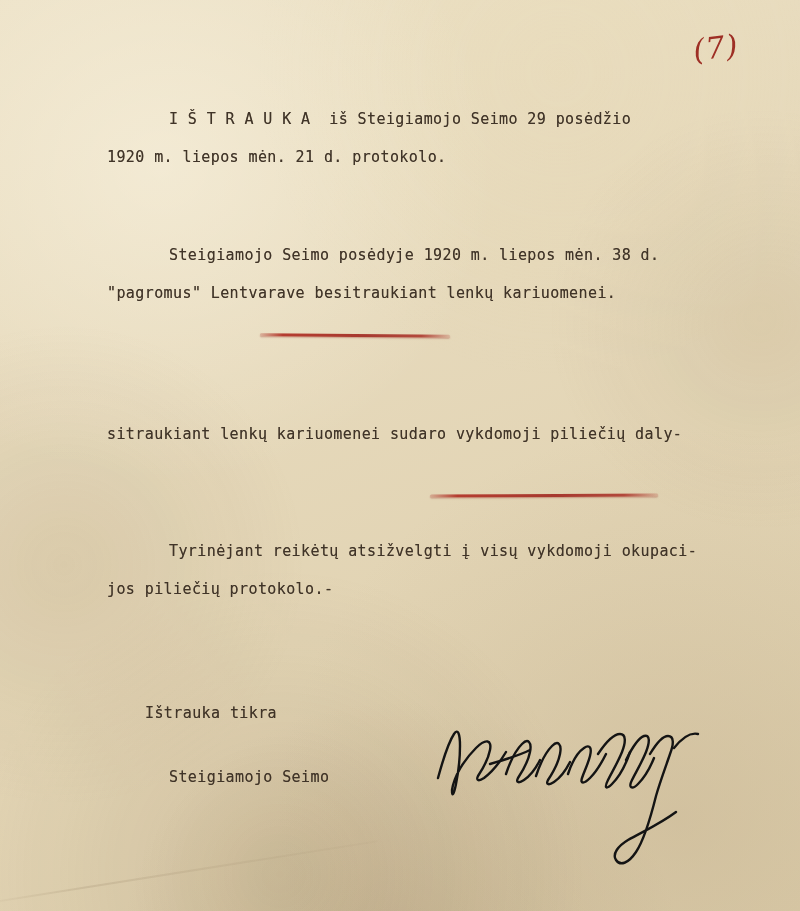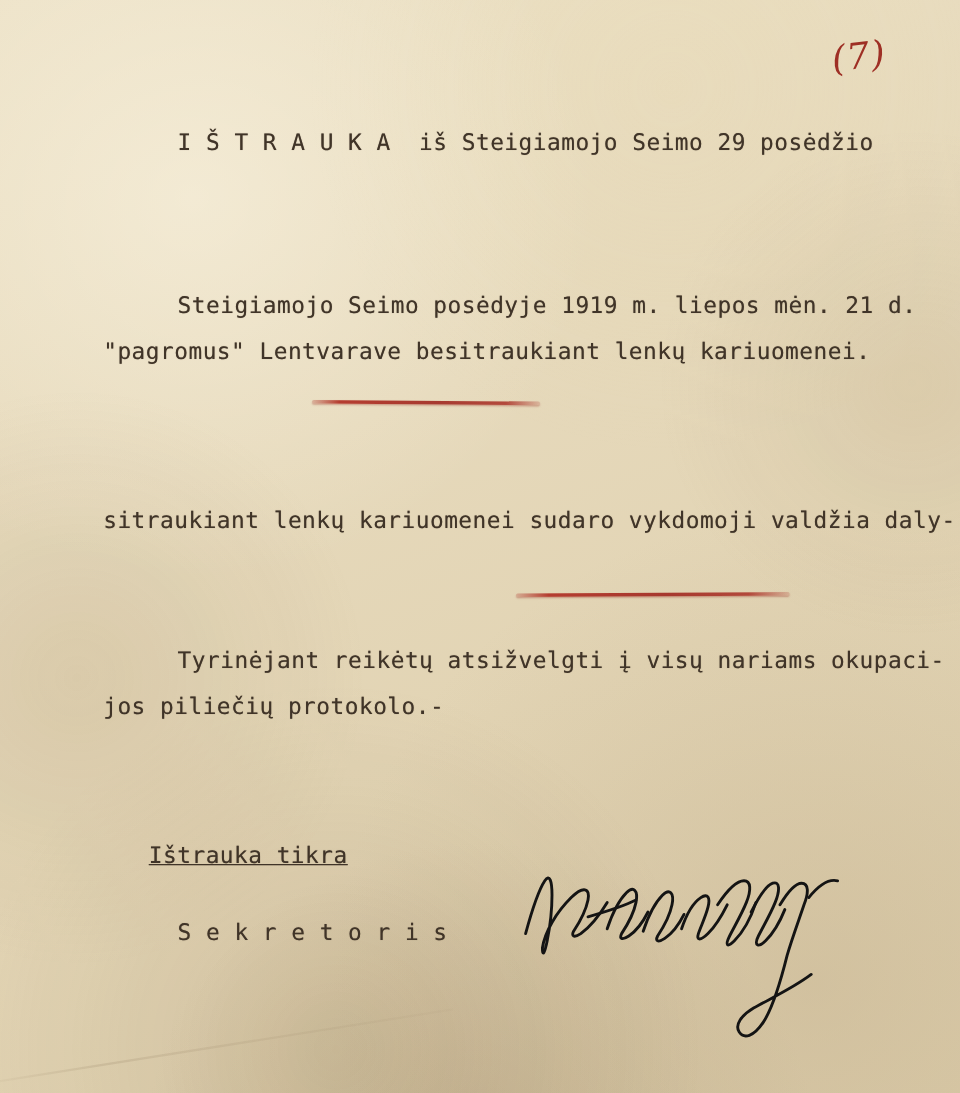--- a/index.html
+++ b/index.html
@@ -61,45 +61,46 @@
     font-family: "DejaVu Serif", "Liberation Serif", serif;
     font-size: 30px;
     color: #9e2f25;
     transform: rotate(-7deg);
     letter-spacing: 1px;
     font-style: italic;
   }
 
   .typed {
     font-family: "DejaVu Sans Mono", "Liberation Mono", monospace;
-    font-size: 19px;
+    font-size: 15px;
     line-height: 38px;
     letter-spacing: 0.4px;
     color: #403428;
     text-shadow: 0 0 0.6px rgba(60,48,34,0.55);
+    margin-left: 21px;
   }
 
   .block {
     position: absolute;
     left: 86px;
     width: 690px;
   }
 
   #title-block { top: 100px; }
   #para-1      { top: 236px; }
   #para-2      { top: 415px; }
   #para-3      { top: 532px; }
   #sign-block  { top: 694px; }
 
   .line {
     white-space: pre;
     display: block;
   }
   .indent { padding-left: 62px; }
-  .indent-sm { padding-left: 38px; text-decoration: underline; }
+  .indent-sm { padding-left: 38px; }
 
   
   .ul-red {
     position: absolute;
     height: 3px;
     border-radius: 2px;
     background: linear-gradient(90deg,
         rgba(168,46,36,0.25) 0%,
         rgba(178,52,40,0.95) 12%,
         rgba(160,40,32,0.9) 55%,
@@ -127,40 +128,41 @@
 <body>
 
 <div id="page">
 
   <div class="folio">(7)</div>
 
   <div class="doc-body">
 
     <div class="block typed" id="title-block">
       <span class="line indent">I Š T R A U K A  iš Steigiamojo Seimo 29 posėdžio</span>
+      <span class="line">1920 m. liepos mėn. 21 d. protokolo.</span>
     </div>
 
     <div class="block typed" id="para-1">
-      <span class="line indent">Steigiamojo Seimo posėdyje 1919 m. liepos mėn. 21 d.</span>
+      <span class="line indent">Steigiamojo Seimo posėdyje 1920 m. liepos mėn. 38 d.</span>
       <span class="line">"pagromus" Lentvarave besitraukiant lenkų kariuomenei.</span>
     </div>
 
     <div class="block typed" id="para-2">
-      <span class="line">sitraukiant lenkų kariuomenei sudaro vykdomoji valdžia daly-</span>
+      <span class="line">sitraukiant lenkų kariuomenei sudaro vykdomoji piliečių daly-</span>
     </div>
 
     <div class="block typed" id="para-3">
-      <span class="line indent">Tyrinėjant reikėtų atsižvelgti į visų nariams okupaci-</span>
+      <span class="line indent">Tyrinėjant reikėtų atsižvelgti į visų vykdomoji okupaci-</span>
       <span class="line">jos piliečių protokolo.-</span>
     </div>
 
     <div class="block typed" id="sign-block">
       <span class="line indent-sm">Ištrauka tikra</span>
       <span class="line" style="height:26px"></span>
-      <span class="line indent">S e k r e t o r i s</span>
+      <span class="line indent">Steigiamojo Seimo</span>
     </div>
 
     <div class="ul-red" id="ul-1"></div>
     <div class="ul-red" id="ul-2"></div>
 
     <div id="signature">
       <svg width="330" height="200" viewBox="0 0 330 200" fill="none">
         <g stroke="#141414" stroke-width="2.4" stroke-linecap="round" stroke-linejoin="round" fill="none">
           <path d="M8 88 C 14 66, 20 50, 24 44 C 28 38, 30 44, 30 56 C 30 70, 28 84, 26 94 C 24 104, 22 108, 22 100 C 24 86, 34 70, 46 58 C 56 48, 62 50, 60 60 C 58 70, 52 80, 48 86 C 46 90, 48 92, 54 88 C 62 82, 70 72, 76 62"></path>
           <path d="M60 74 C 74 70, 88 66, 100 60"></path>

